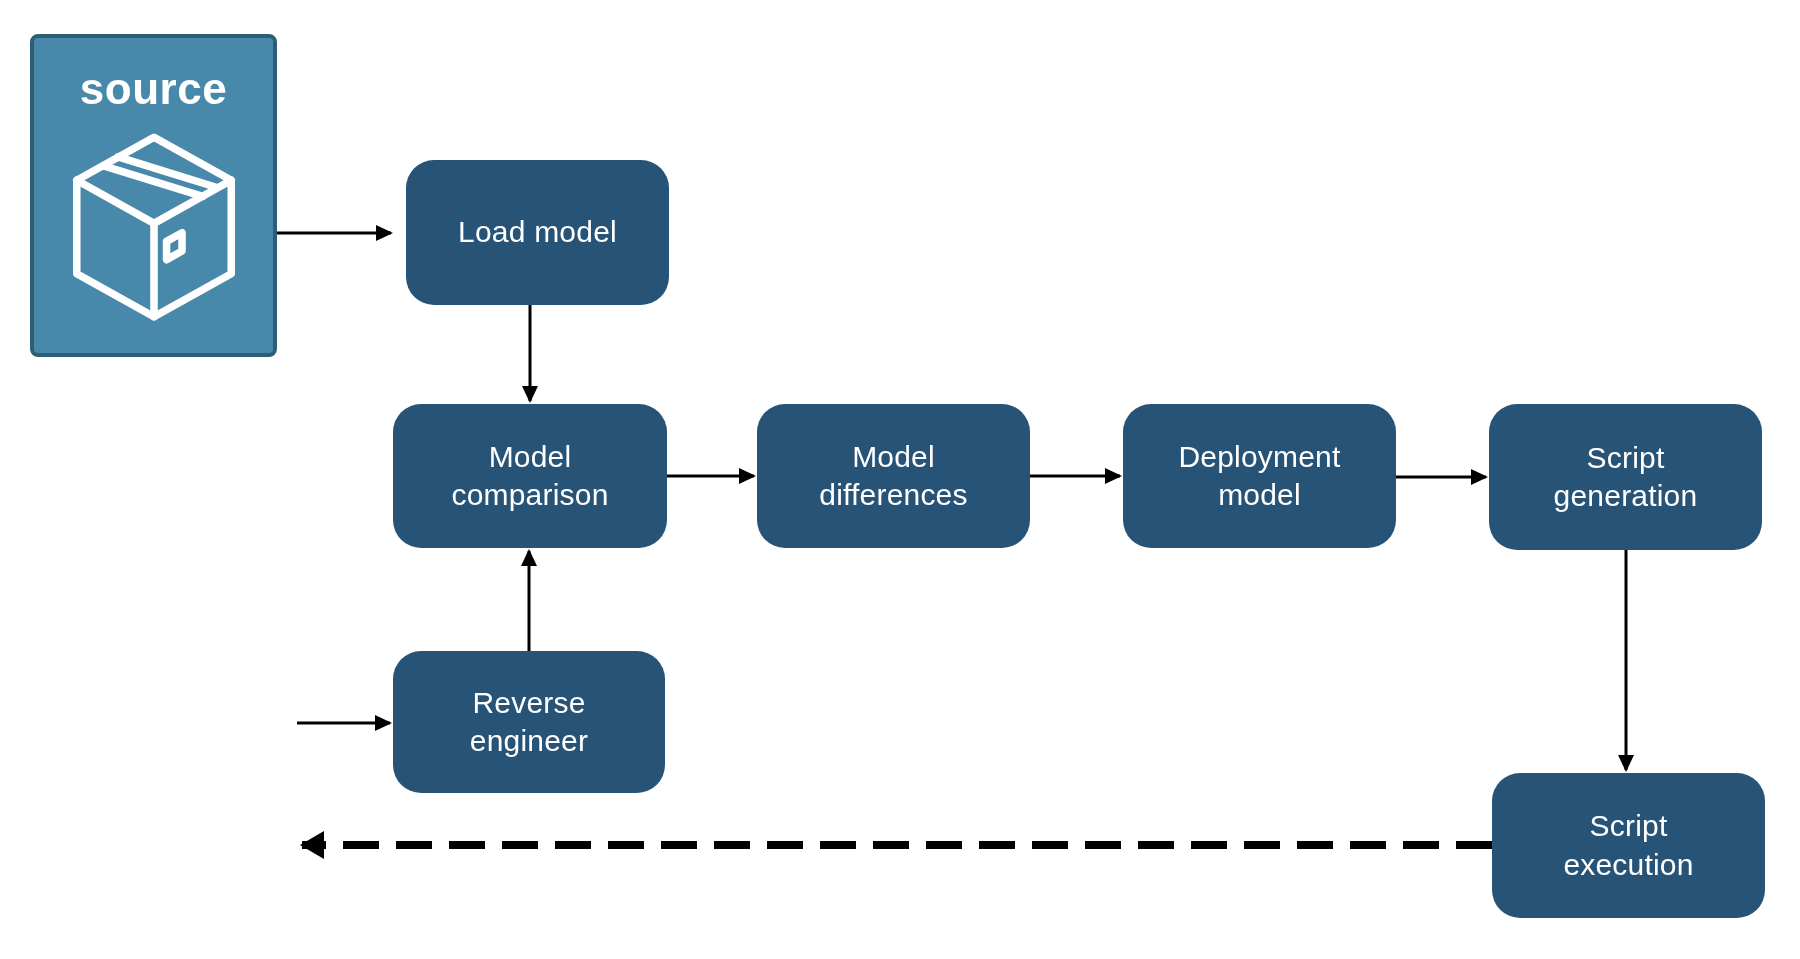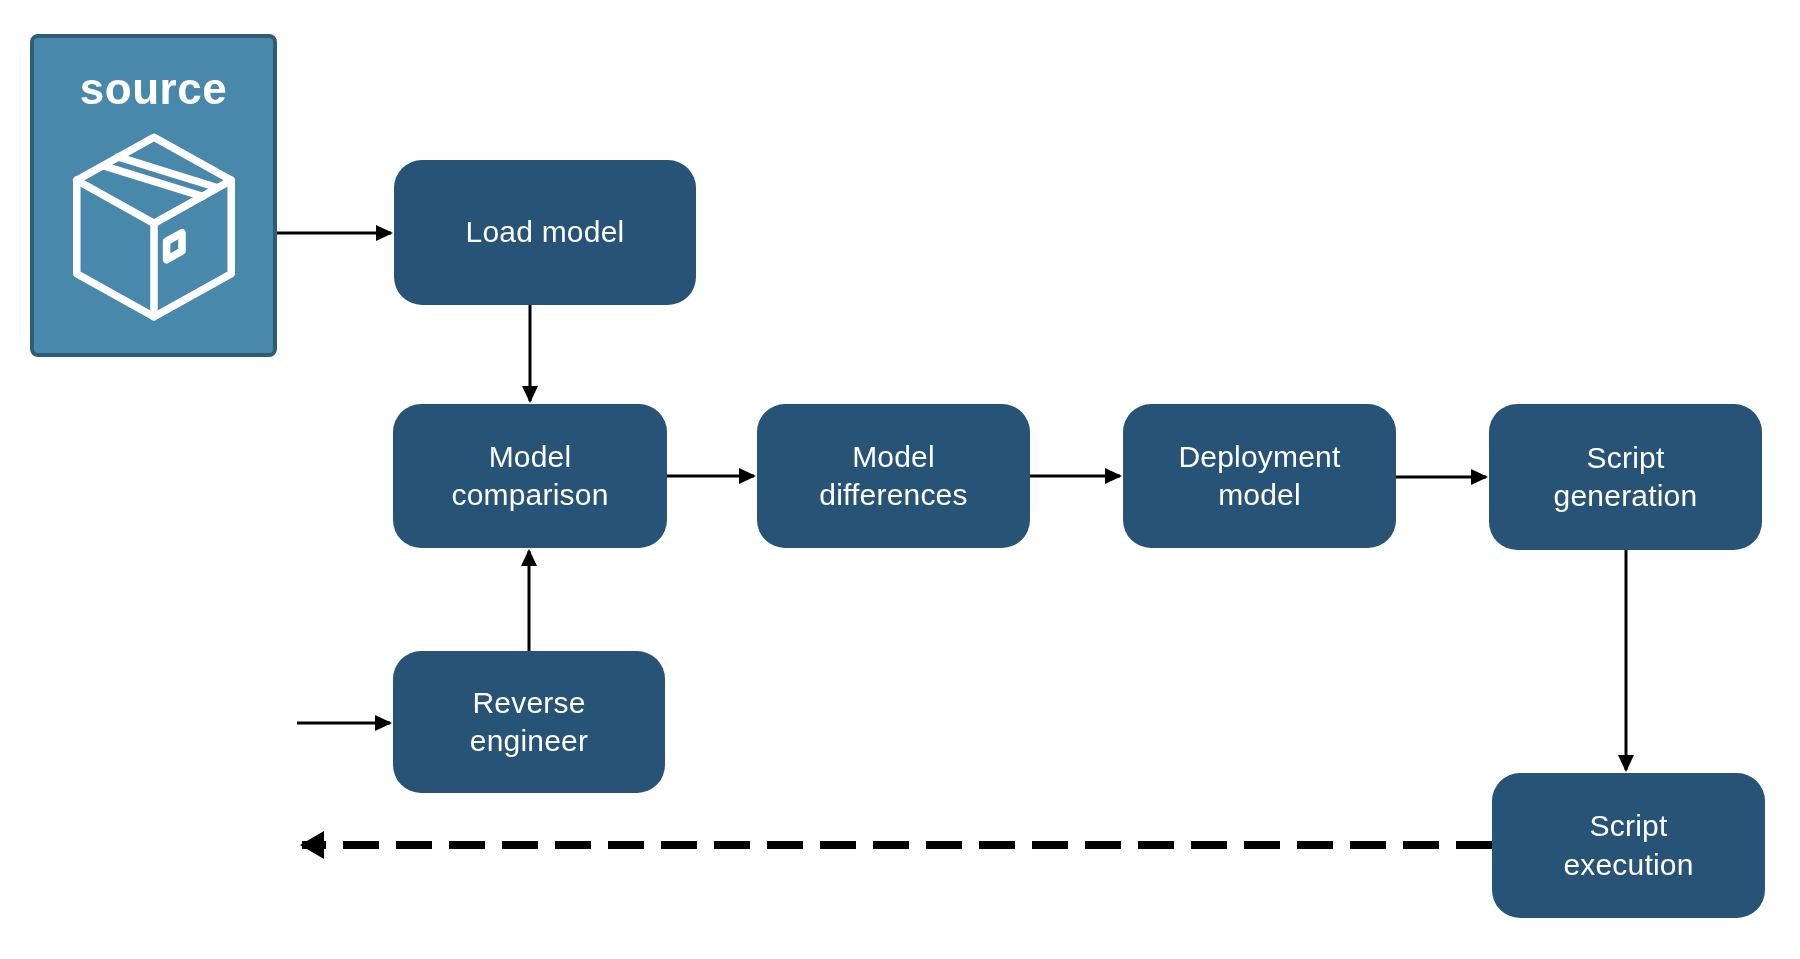--- a/index.html
+++ b/index.html
@@ -73,21 +73,21 @@
   .node-source { left: 30px; top: 34px; width: 247px; height: 323px; padding-top: 26px; }
   .node-target { left: 46px; top: 605px; width: 251px; height: 325px; padding-top: 24px; }
   .node-source .endpoint-icon { margin-top: 16px; }
   .node-target .endpoint-icon { margin-top: 18px; }
   .endpoint-icon path, .endpoint-icon ellipse, .endpoint-icon line {
     stroke: var(--label-text); fill: none;
   }
   .endpoint-icon circle { fill: var(--label-text); stroke: none; }
   .endpoint-icon .label-fill-none { fill: none; }
 
-  .node-load-model        { left: 394px;  top: 160px; width: 302px; height: 145px; }
+  .node-load-model        { left: 406px;  top: 160px; width: 263px; height: 145px; }
   .node-model-comparison  { left: 393px;  top: 404px; width: 274px; height: 144px; }
   .node-model-differences { left: 757px;  top: 404px; width: 273px; height: 144px; }
   .node-deployment-plan   { left: 1123px; top: 404px; width: 273px; height: 144px; }
   .node-script-generation { left: 1489px; top: 404px; width: 273px; height: 146px; }
   .node-reverse-engineer  { left: 393px;  top: 651px; width: 272px; height: 142px; }
   .node-script-execution  { left: 1492px; top: 773px; width: 273px; height: 145px; }
 </style>
 </head>
 <body>
 

